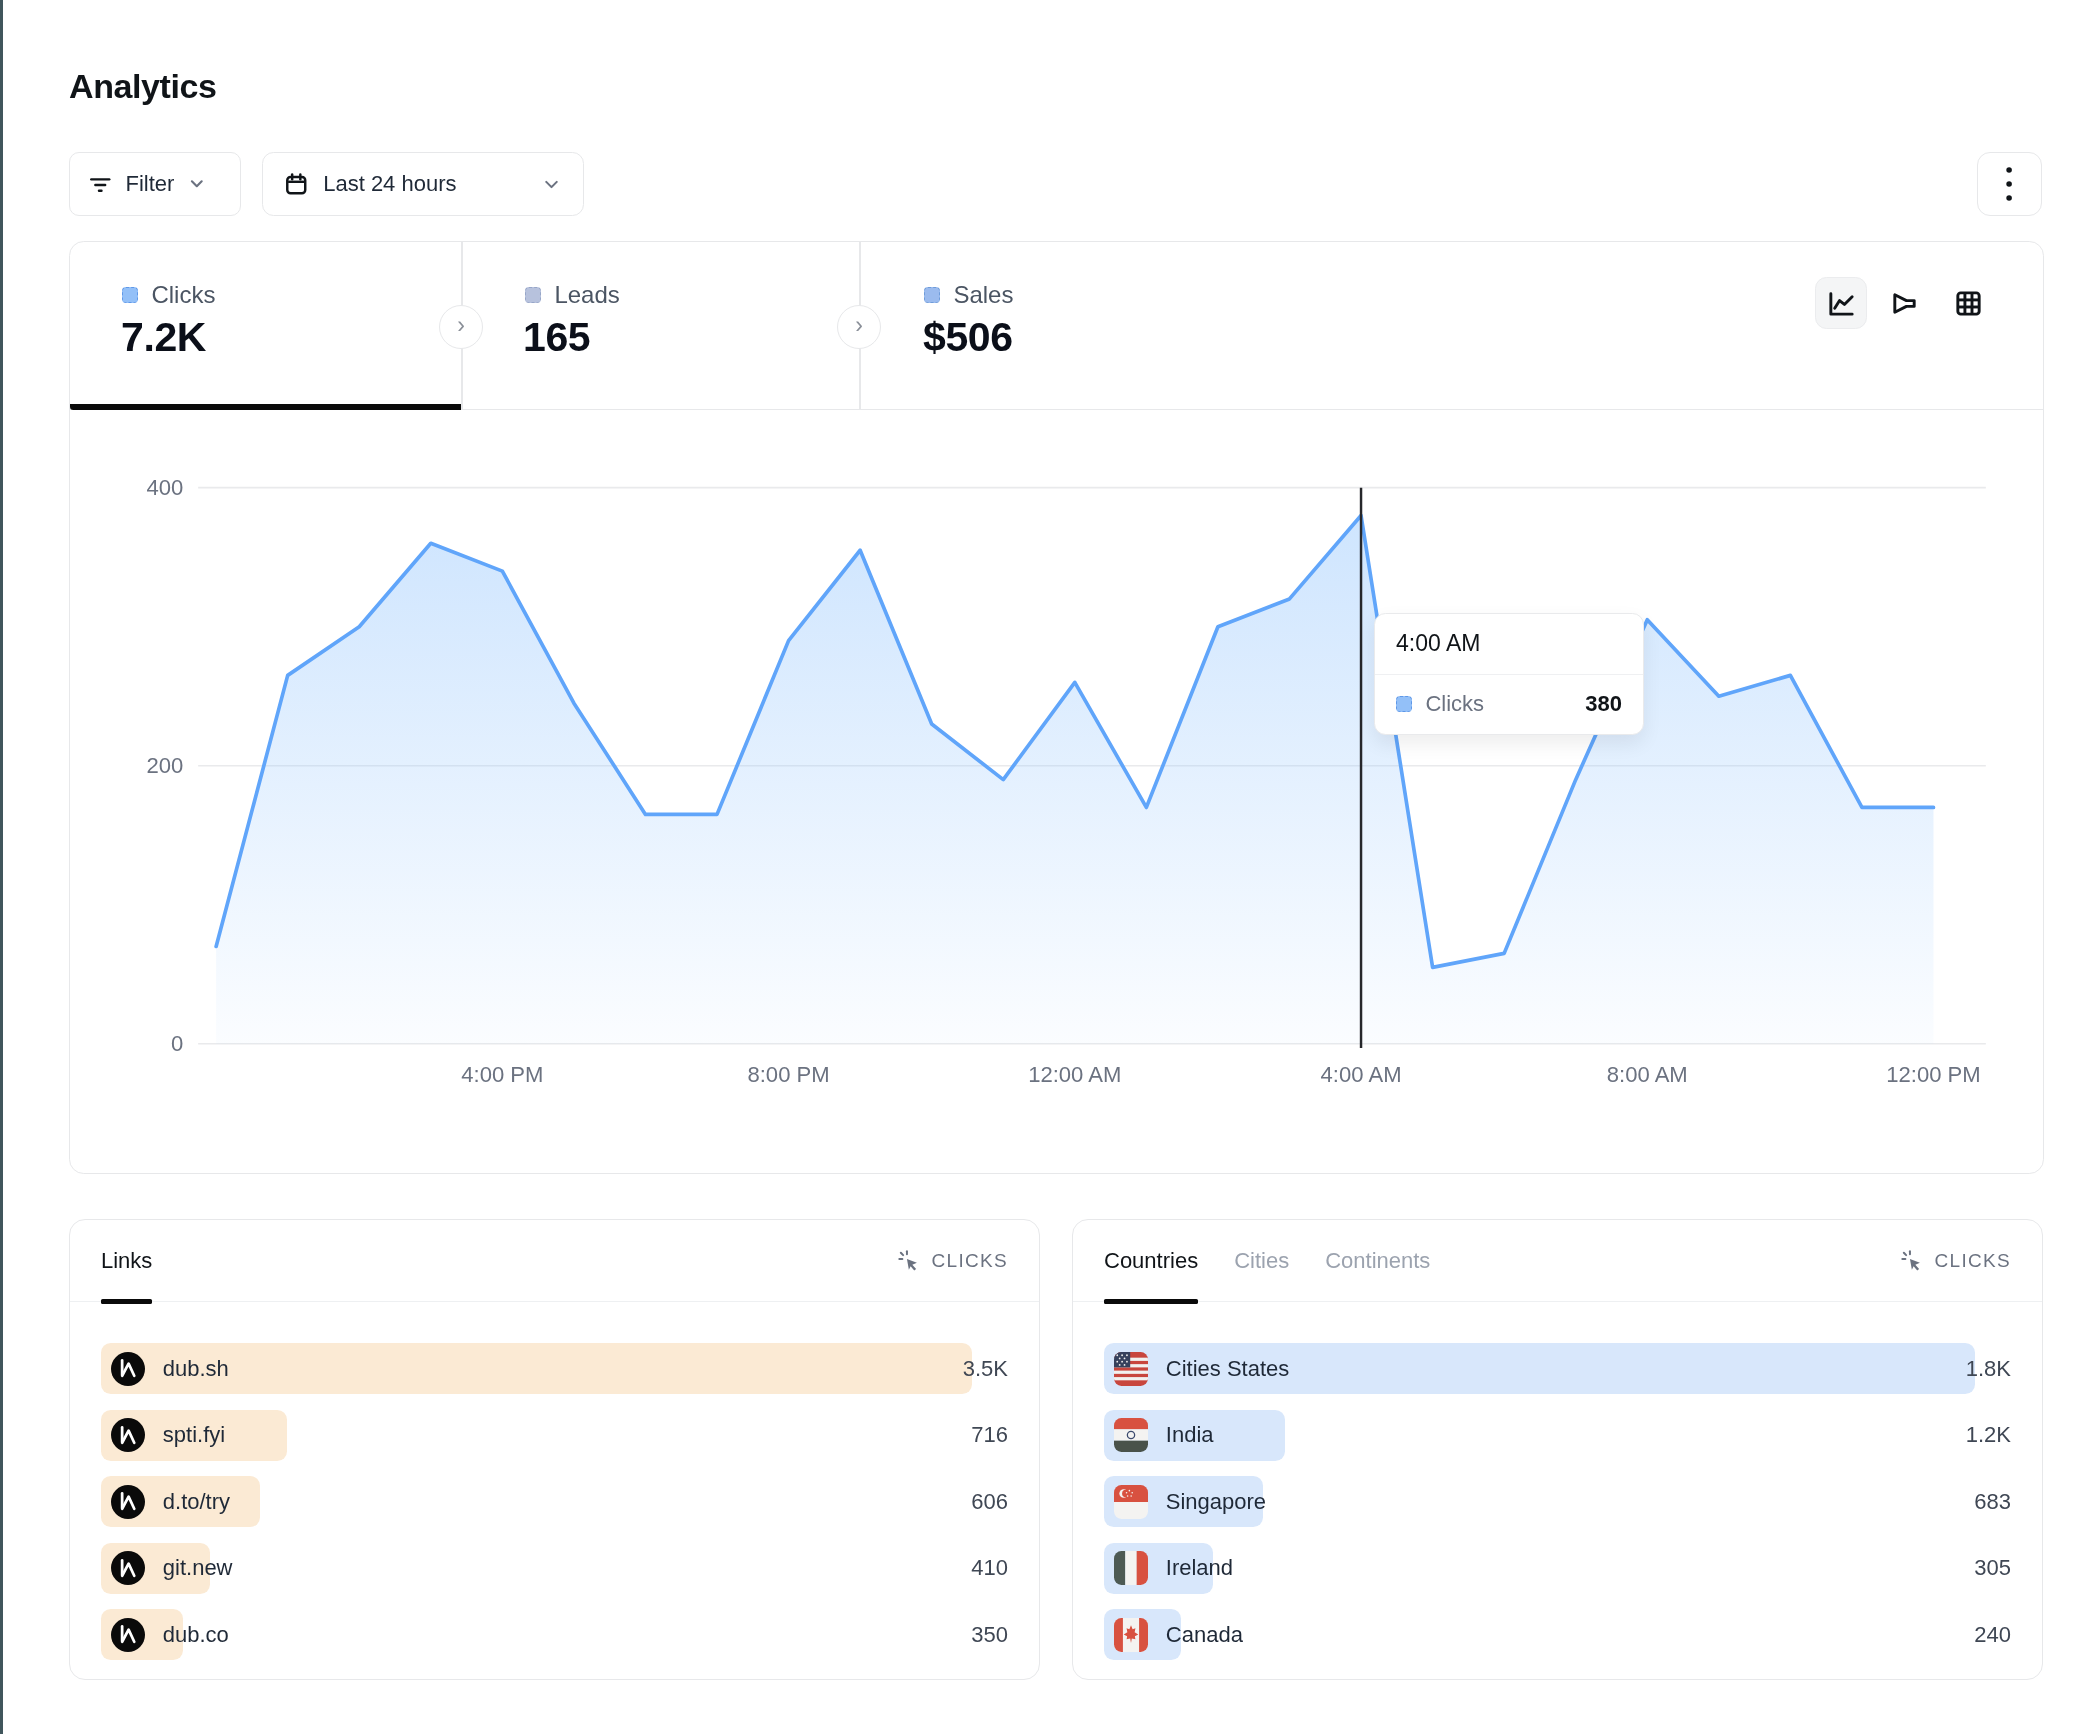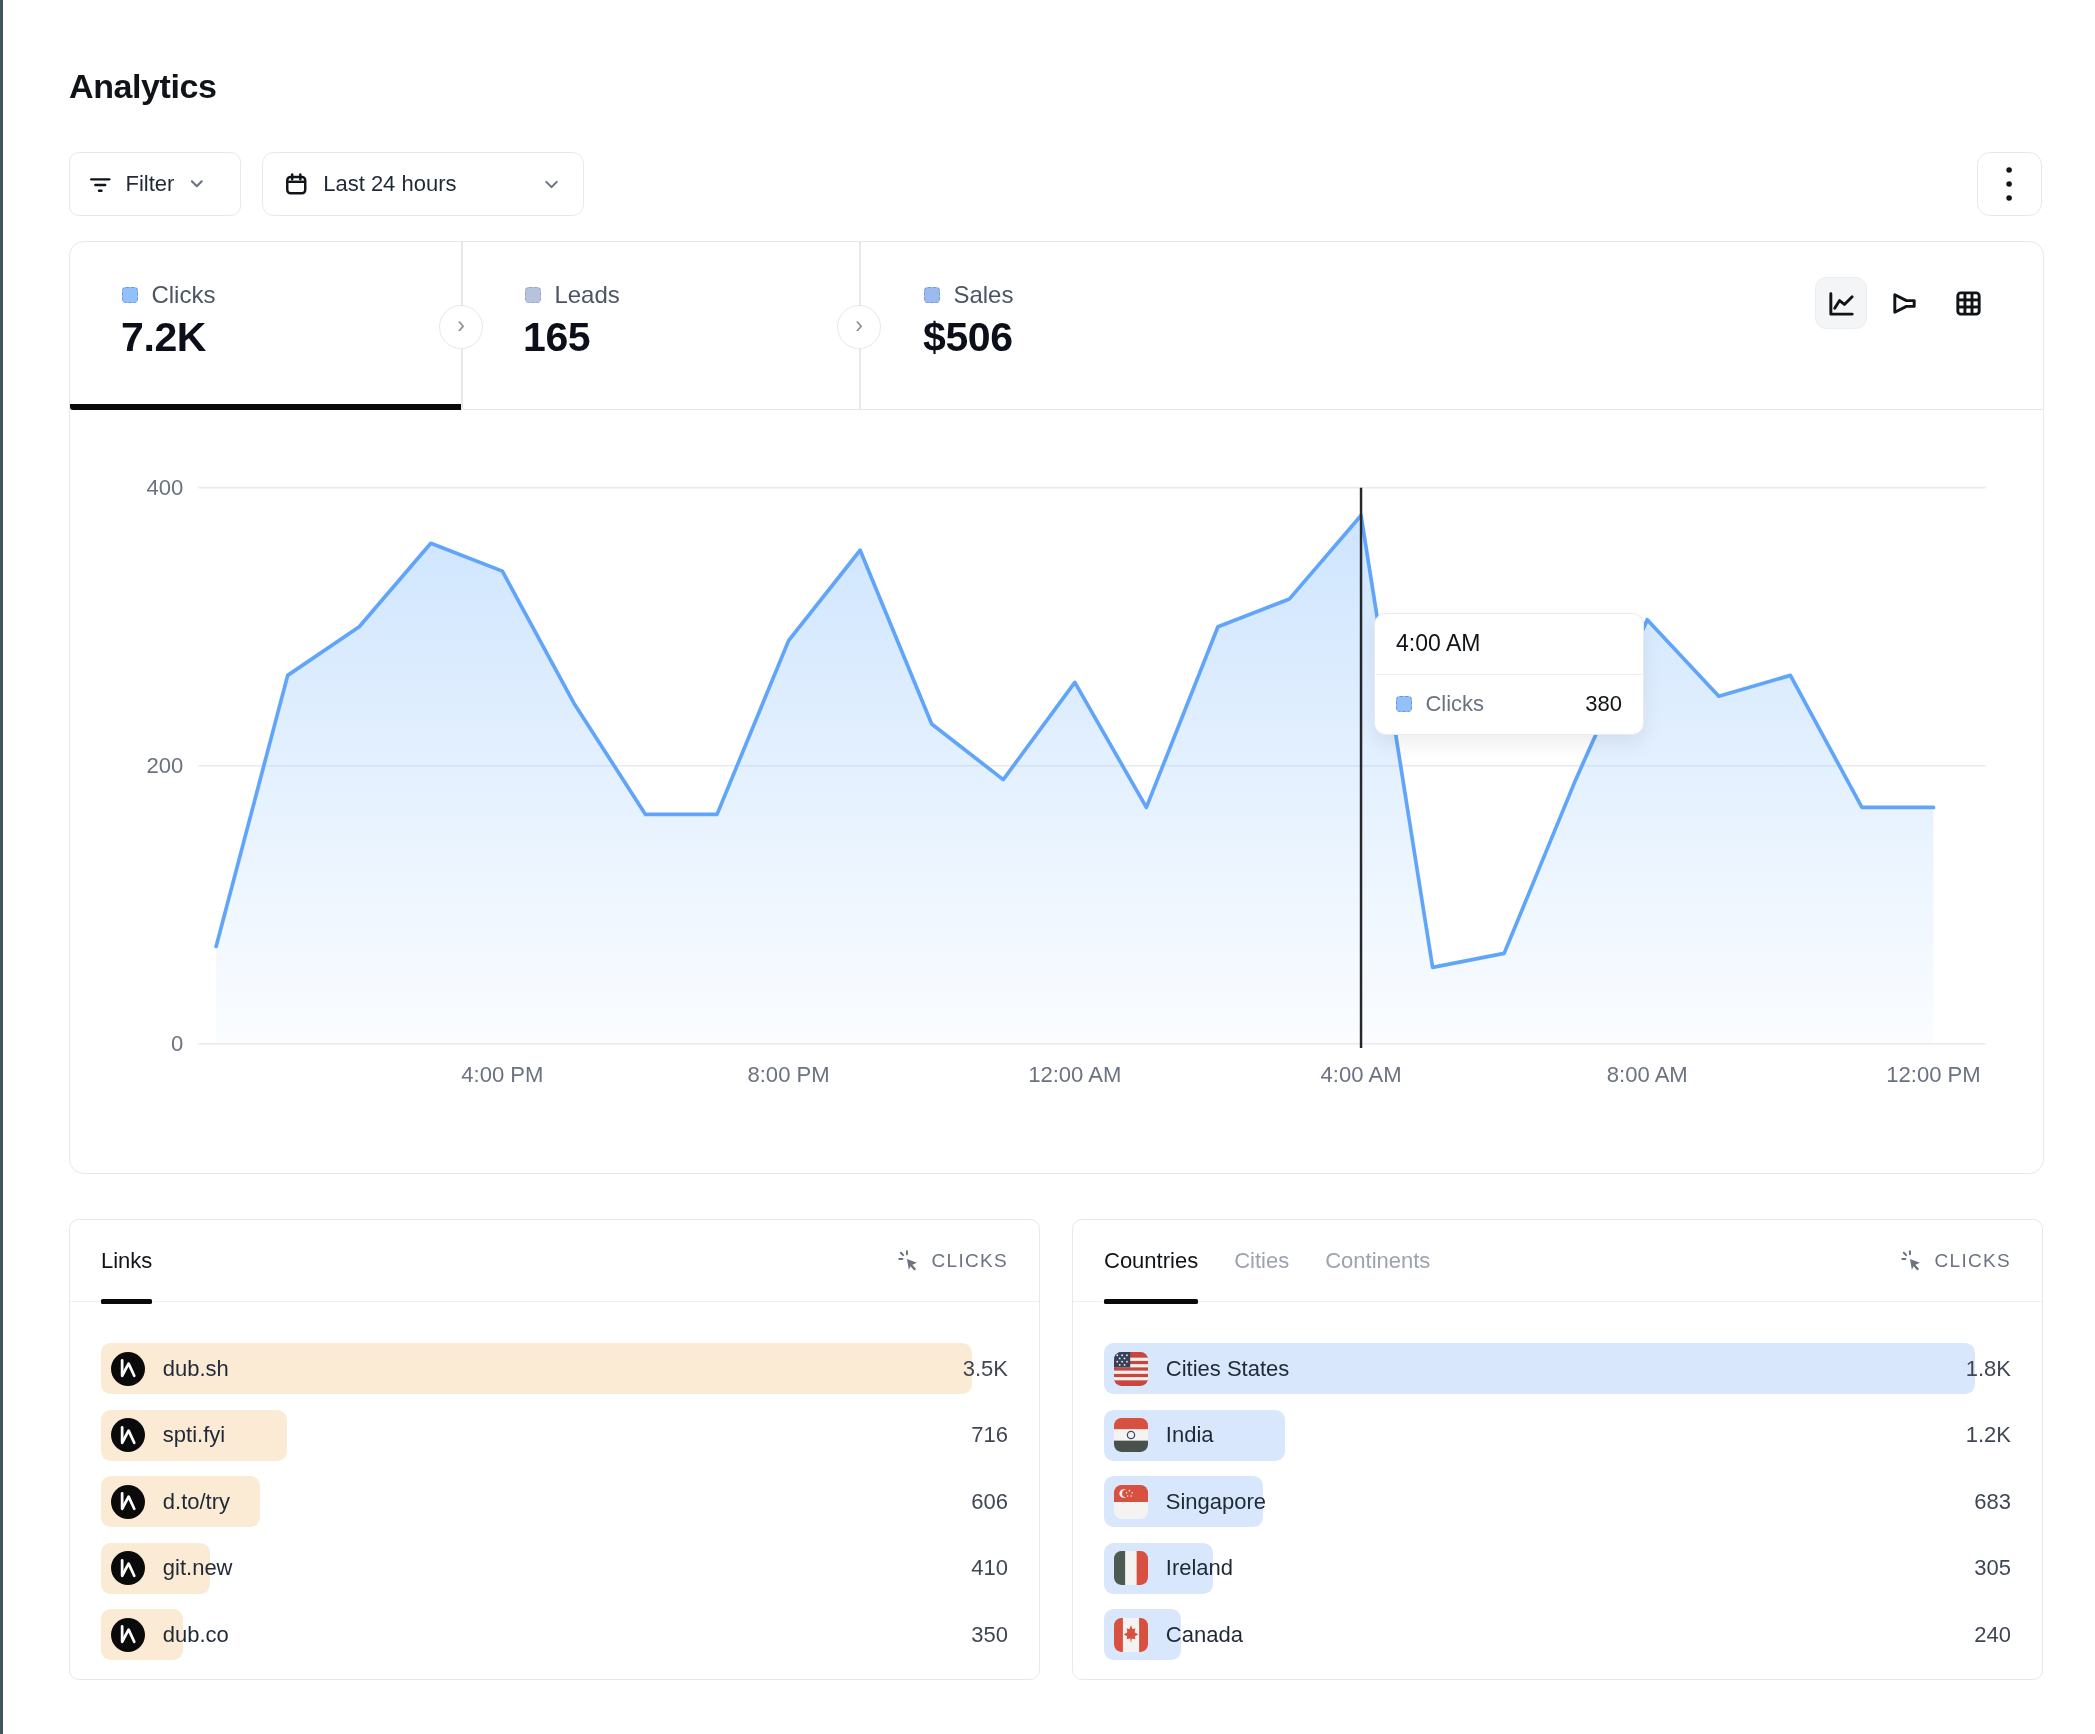--- a/index.html
+++ b/index.html
@@ -40,23 +40,23 @@
 
   #chart-wrap { position:absolute; left:0; top:168px; width:1972px; height:763px; }
   #chart-svg { position:absolute; left:0; top:0; }
   #chart-svg text { font-family:"Liberation Sans", sans-serif; font-size:27px; fill:#6b7280; }
 
   #tooltip { position:absolute; top:203px; width:270px; background:#fff; border:1.6px solid #e9eaec;
              border-radius:11.5px; box-shadow:0 8.2px 19.6px rgba(0,0,0,.07); z-index:5; }
   #tooltip .tt-head { padding:16.4px 21px; font-size:23px; font-weight:500; color:#101418; border-bottom:1.6px solid #eff0f2; }
   #tooltip .tt-row { display:flex; align-items:center; gap:13px; padding:16.4px 21px; }
   #tooltip .tt-series { font-size:22px; color:#6b7280; }
-  #tooltip .tt-value { margin-left:auto; font-size:22px; font-weight:400; color:#101418; }
-
-  .panel { position:absolute; top:1219px; width:971px; height:461px; background:#fff; border:1.6px solid #e7e8ea; border-radius:10px; }
+  #tooltip .tt-value { margin-left:auto; font-size:22px; font-weight:700; color:#101418; }
+
+  .panel { position:absolute; top:1219px; width:971px; height:461px; background:#fff; border:1.6px solid #e7e8ea; border-radius:16px; }
   #links-panel { left:69px; }
   #countries-panel { left:1072px; }
   .panel-head { position:absolute; left:0; top:0; width:100%; height:82px; border-bottom:1.6px solid #eef0f2; }
   .panel-tabs { position:absolute; left:31px; top:0; height:82px; display:flex; gap:36px; align-items:center; }
   .panel-tab { font-size:22px; color:#9ca3af; cursor:pointer; position:relative; height:100%; display:flex; align-items:center; }
   .panel-tab.active { color:#101418; font-weight:500; }
   .panel-tab.active::after { content:""; position:absolute; left:0; bottom:-1.6px; width:100%; height:4.9px; background:#0a0a0a; border-radius:1.6px; }
   .sort-chip { position:absolute; right:31px; top:0; height:82px; display:flex; align-items:center; gap:9.8px;
                color:#6b7280; font-size:19px; letter-spacing:1.3px; cursor:pointer; }
   .rows { position:absolute; left:31px; right:31px; top:123px; }

